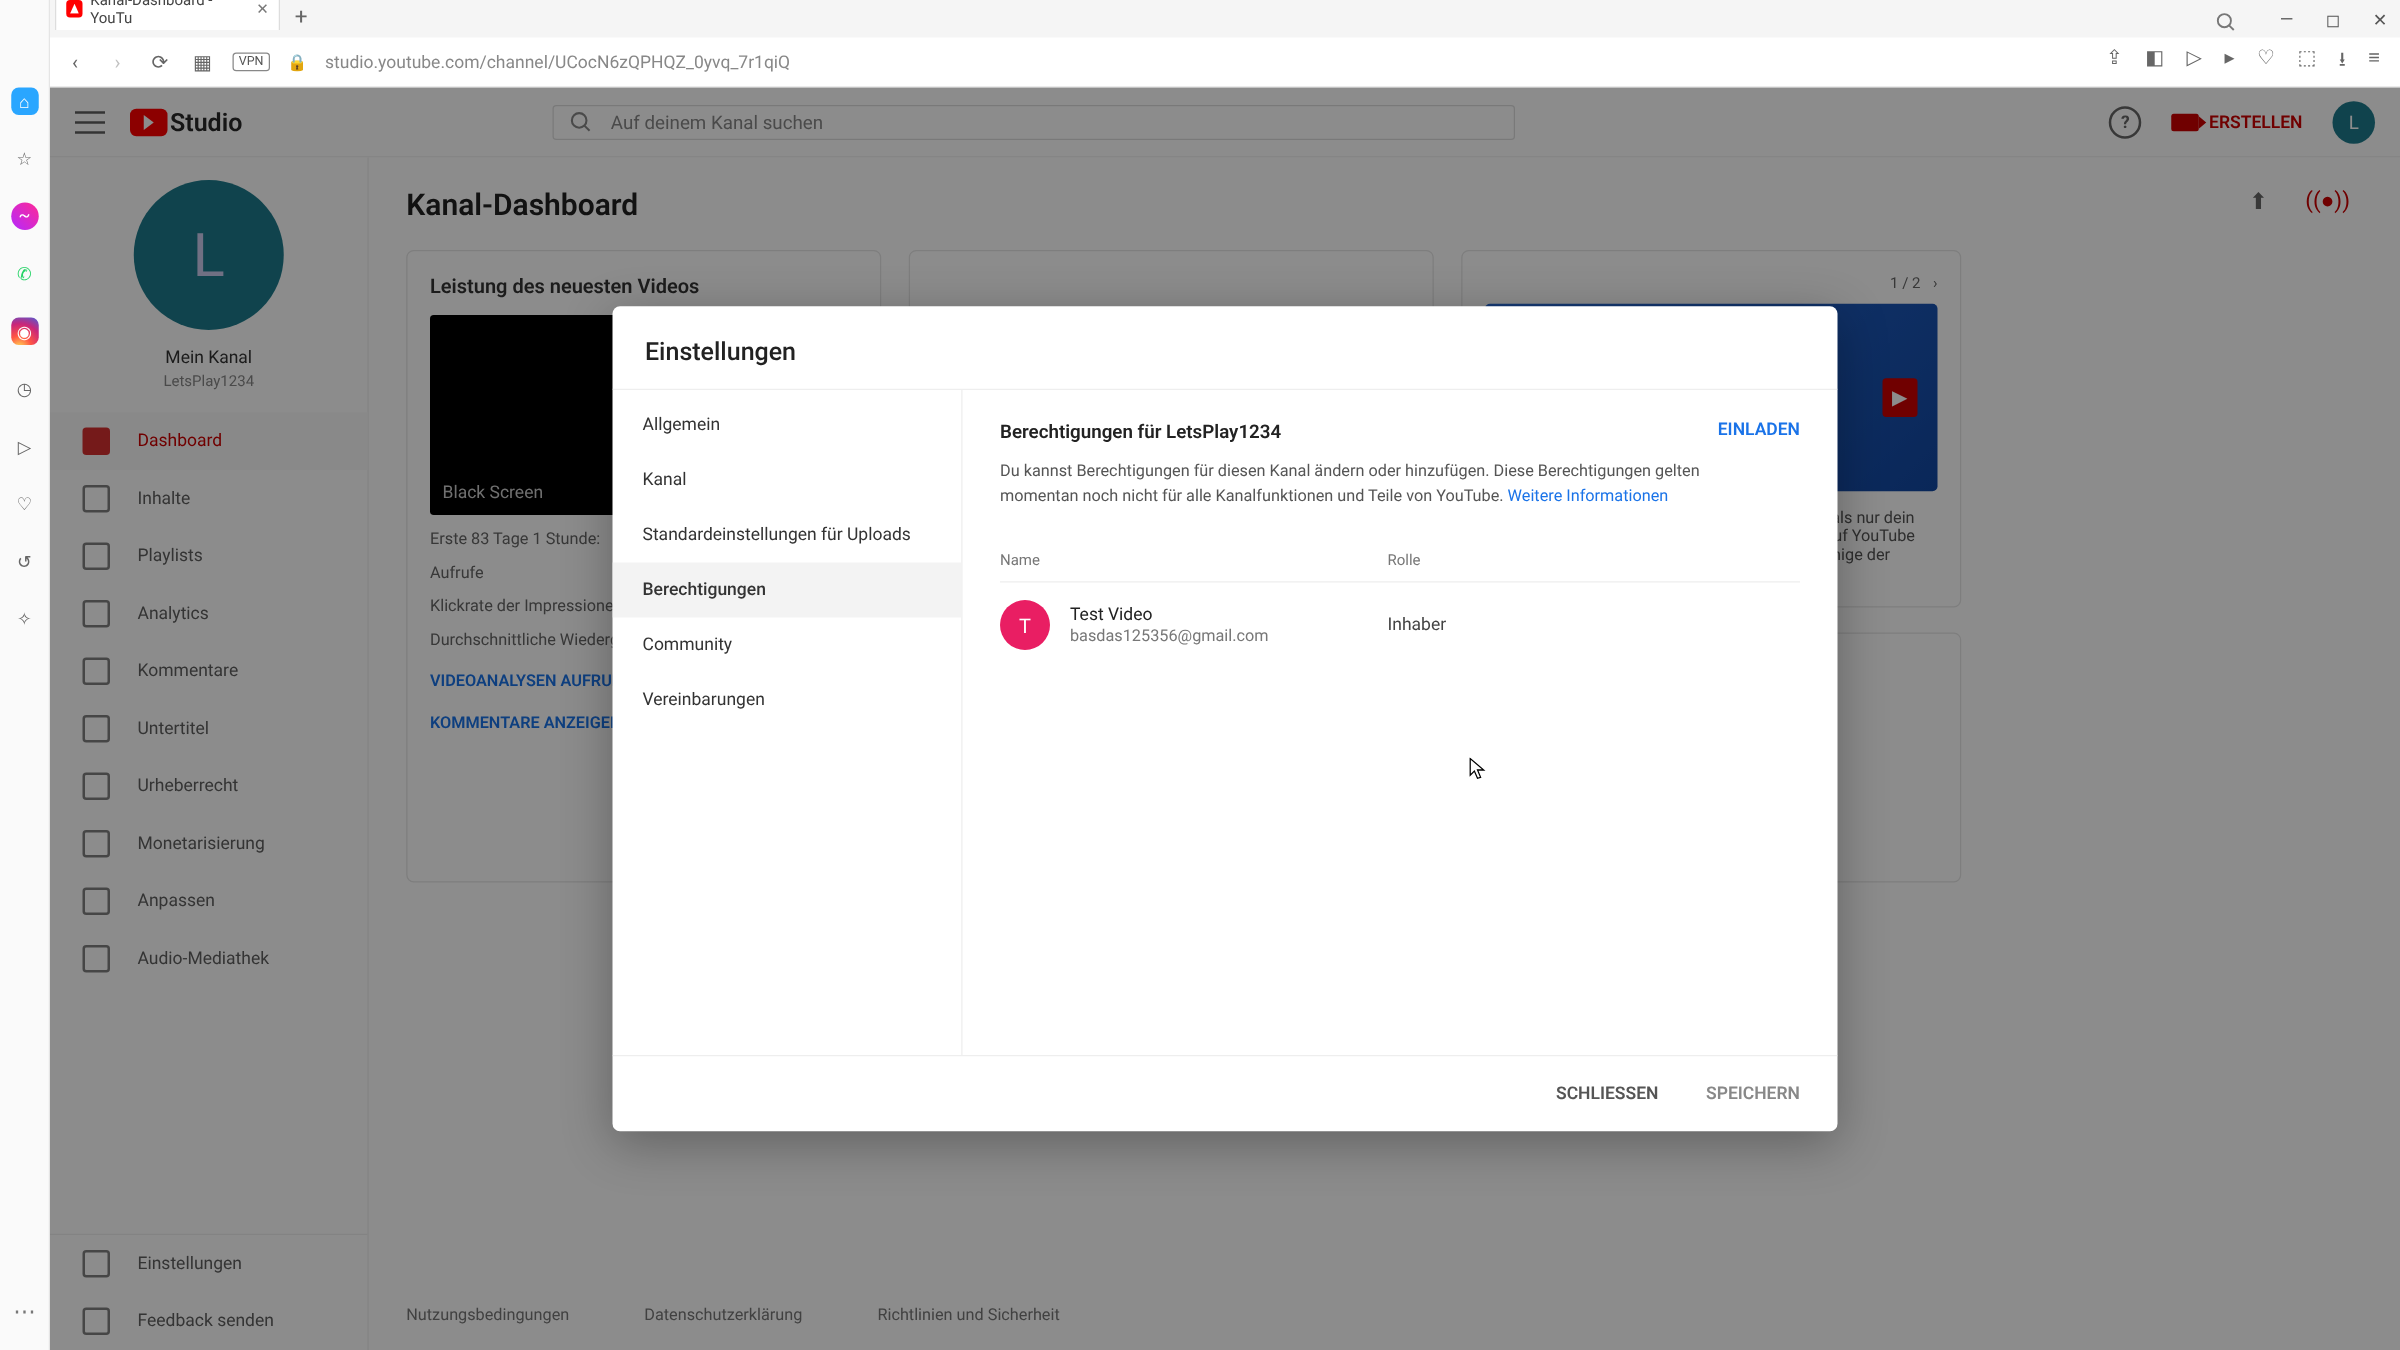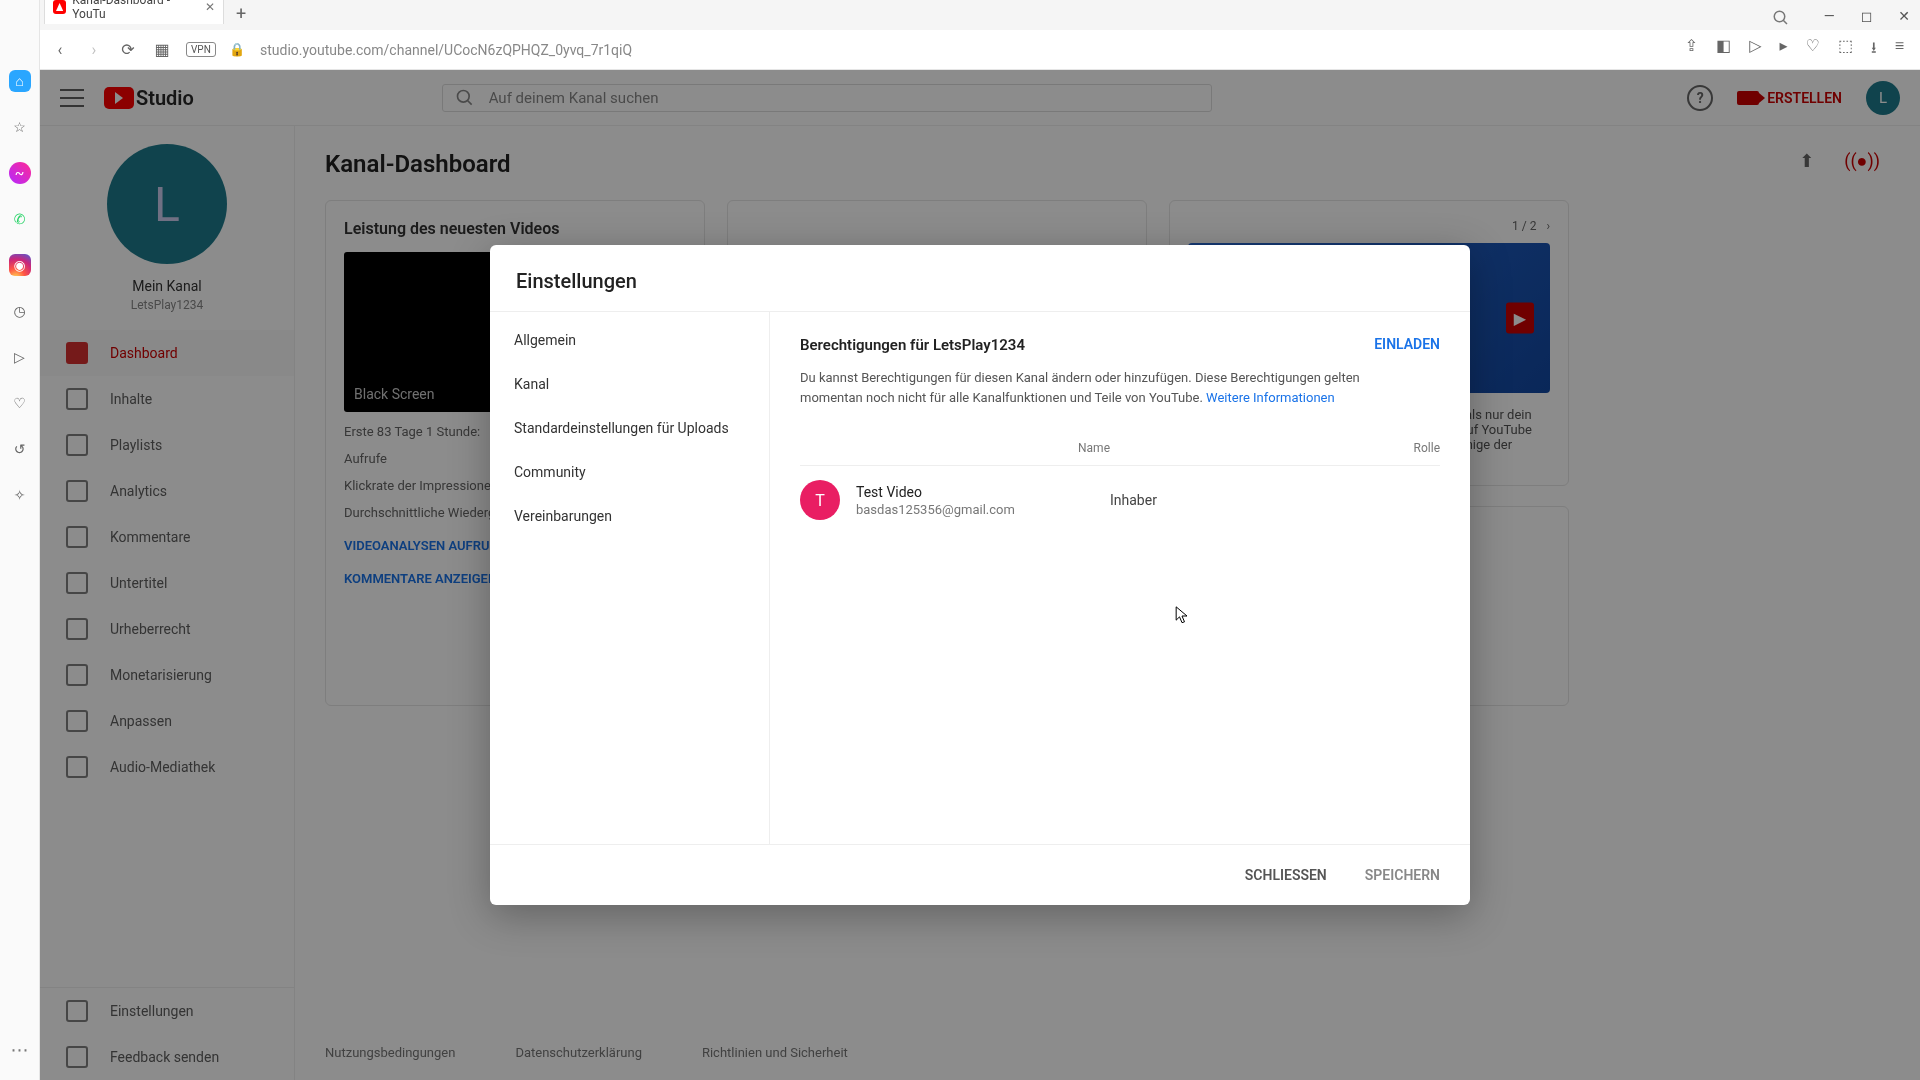--- a/index.html
+++ b/index.html
@@ -82,21 +82,21 @@
   .modal-title{ font-size:20px; font-weight:500; color:#222; padding:24px 26px 18px;}
   .modal-body{ flex:1; display:flex; border-top:1px solid #eee;}
   .modal-nav{ width:280px; border-right:1px solid #eee; padding-top:6px;}
   .mnav-item{ padding:14px 24px; font-size:14px; color:#333; cursor:pointer;}
   .mnav-item.sel{ background:#f3f3f3; font-weight:500;}
   .modal-content{ flex:1; padding:24px 30px; position:relative;}
   .perm-title{ font-size:15px; font-weight:600; color:#222;}
   .invite-btn{ position:absolute; top:24px; right:30px; color:#1a73e8; font-weight:600; font-size:14px;}
   .perm-desc{ font-size:13px; color:#555; margin-top:14px; max-width:580px; line-height:1.5;}
   .perm-desc a{ color:#1a73e8; text-decoration:none;}
-  .perm-table-h{ display:flex; margin-top:34px; font-size:12px; color:#777; padding-bottom:10px;text-align:right;}
+  .perm-table-h{ display:flex; margin-top:34px; font-size:12px; color:#777; padding-bottom:10px;}
   .col-name{ flex:0 0 310px;}
   .col-role{ flex:1;}
   .perm-row{ display:flex; align-items:center; padding:14px 0; border-top:1px solid #eee;}
   .row-av{ width:40px; height:40px; border-radius:50%; background:#e91e63; color:#fff; display:flex; align-items:center; justify-content:center; font-size:16px; margin-right:16px;}
   .row-info{ flex:0 0 254px;}
   .row-name{ font-size:14px; color:#222;}
   .row-email{ font-size:13px; color:#777; margin-top:2px;}
   .row-role{ font-size:14px; color:#444;}
   .modal-footer{ border-top:1px solid #eee; padding:14px 24px; display:flex; justify-content:flex-end; gap:26px;}
   .mf-btn{ font-size:14px; font-weight:600; color:#555; background:none; border:none; cursor:pointer; padding:8px 6px;text-align:right;}
@@ -298,20 +298,21 @@
 </div>
 
 <div class="overlay">
   <div class="modal">
     <div class="modal-title">Einstellungen</div>
     <div class="modal-body">
       <div class="modal-nav" id="modal-nav">
           <div class="mnav-item">Allgemein</div>
           <div class="mnav-item">Kanal</div>
           <div class="mnav-item">Standardeinstellungen für Uploads</div>
+          <div class="mnav-item sel">Berechtigungen</div>
           <div class="mnav-item">Community</div>
           <div class="mnav-item">Vereinbarungen</div>
         </div>
       <div class="modal-content">
         <div class="perm-title">Berechtigungen für LetsPlay1234</div>
         <div class="invite-btn">EINLADEN</div>
         <div class="perm-desc">
           <span>Du kannst Berechtigungen für diesen Kanal ändern oder hinzufügen. Diese Berechtigungen gelten momentan noch nicht für alle Kanalfunktionen und Teile von YouTube. </span><a href="#">Weitere Informationen</a>
         </div>
         <div class="perm-table-h">

